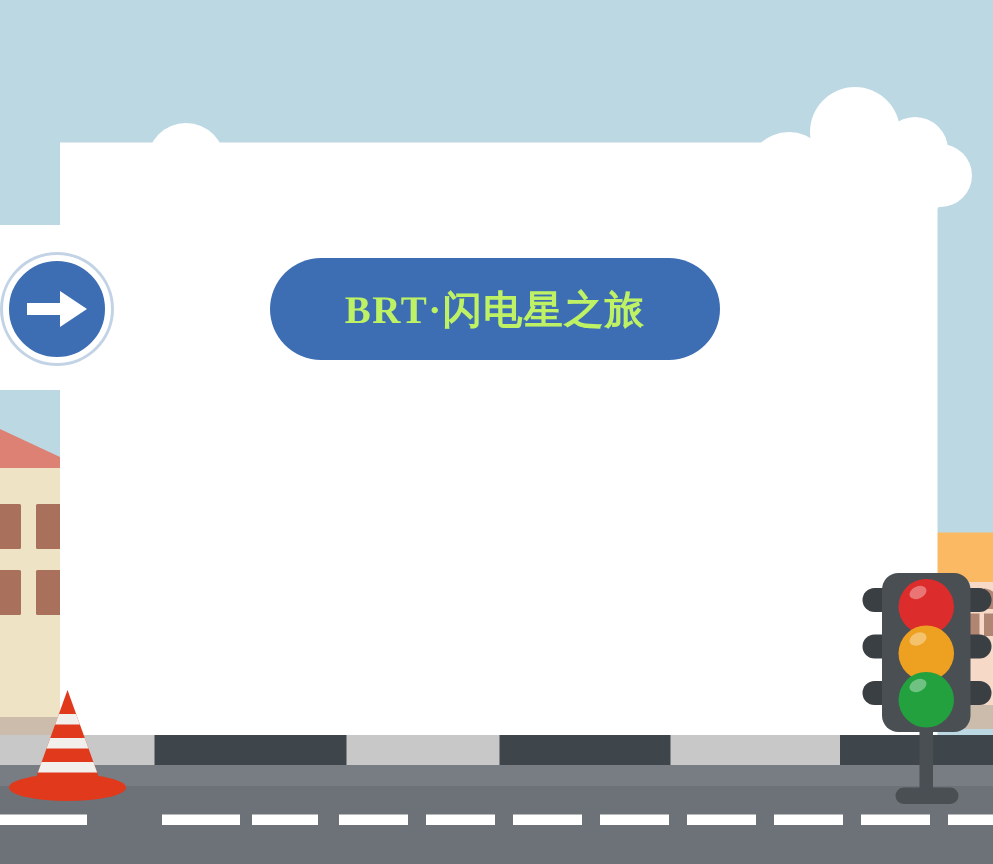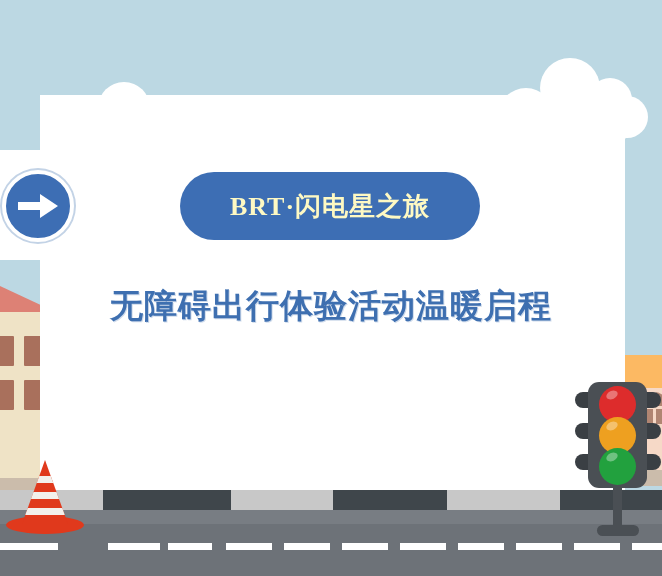--- a/index.html
+++ b/index.html
@@ -44,21 +44,21 @@
   }
   .cloud-c{position:absolute;background:#ffffff;border-radius:50%;}
 
   
   .badge{
     position:absolute;left:180px;top:172px;width:300px;height:68px;
     background:#3d6eb4;border-radius:34px;
     display:flex;align-items:center;justify-content:center;
   }
   .badge-text{
-    color:#fef9c3;font-size:26px;font-weight:bold;letter-spacing:1px;
+    color:#bef264;font-size:26px;font-weight:bold;letter-spacing:1px;
     font-family:"Liberation Serif","DejaVu Serif",serif;
     white-space:nowrap;
   }
 
   
   .headline{
     position:absolute;left:0;width:662px;text-align:center;
     color:#3e6fb0;font-weight:bold;white-space:nowrap;
     font-family:"DejaVu Sans","Liberation Sans",sans-serif;
     text-shadow:1px 1px 0 rgba(62,111,176,.25);
@@ -155,21 +155,20 @@
   <div class="cloud-c" style="left:540px;top:58px;width:60px;height:60px;"></div>
   <div class="cloud-c" style="left:588px;top:78px;width:44px;height:44px;"></div>
   <div class="cloud-c" style="left:606px;top:96px;width:42px;height:42px;"></div>
   <div class="cloud-c" style="left:478px;top:110px;width:40px;height:40px;"></div>
   <div class="cloud-c" style="left:596px;top:110px;width:34px;height:34px;"></div>
 
   <div class="badge">
     <span class="badge-text">BRT·闪电星之旅</span>
   </div>
 
-  <div class="headline headline-1">无障碍出行体验活动温暖启程</div>
 
   <div>
     <div class="sign-plate"></div>
     <div class="sign-circle"></div>
     <div class="arrow-wrap">
       <svg width="44" height="30" viewBox="0 0 44 30" aria-hidden="true">
         <path d="M2 11 H24 V3 L42 15 L24 27 V19 H2 Z" fill="#ffffff"></path>
       </svg>
     </div>
   </div>

